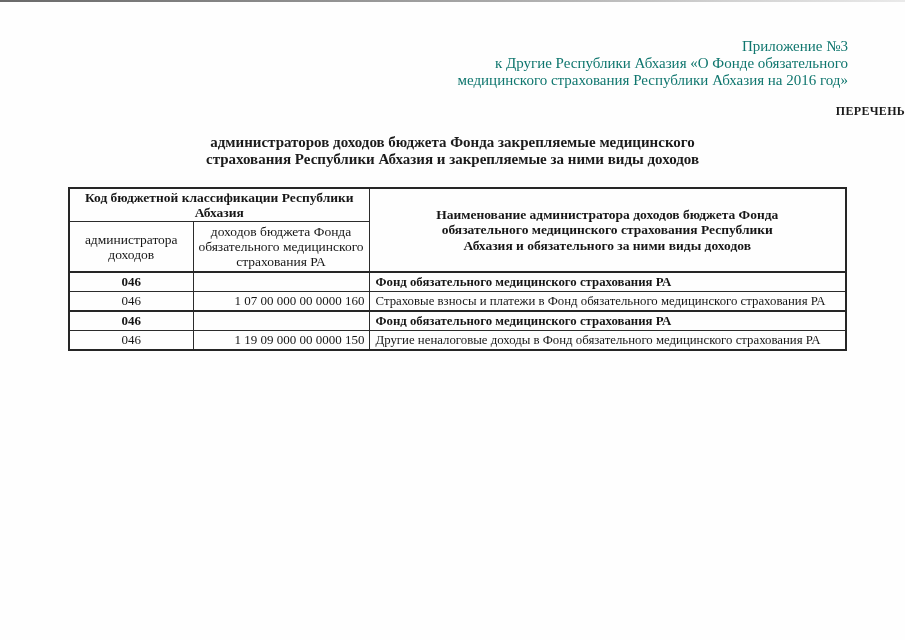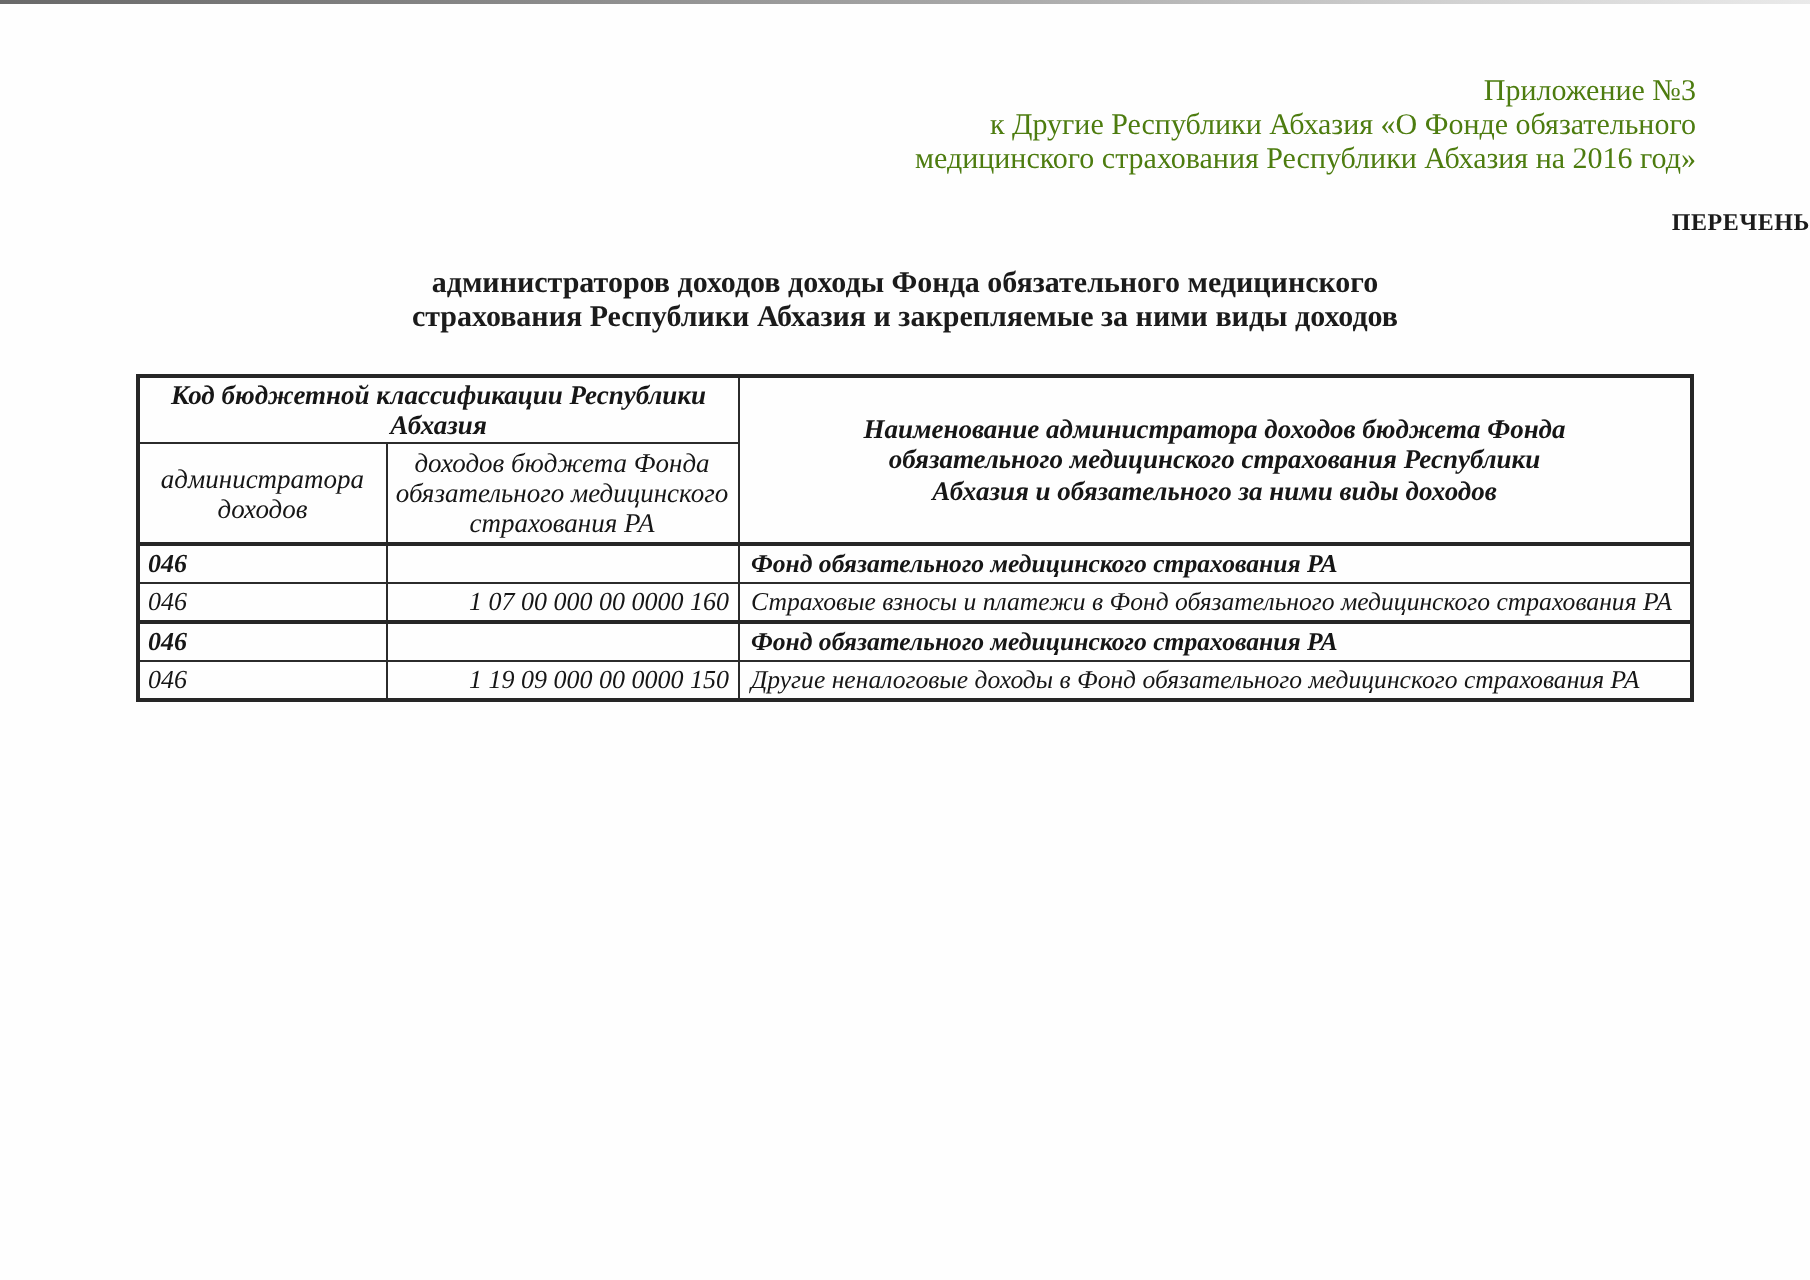--- a/index.html
+++ b/index.html
@@ -25,21 +25,21 @@
     background: linear-gradient(90deg, #4f4f4f 0%, #6f6f6f 25%, #9a9a9a 55%, #c9c9c9 80%, #e6e6e6 100%);
     opacity: 0.85;
   }
   .appendix-block {
     position: absolute;
     top: 38px;
     right: 57px;
     text-align: right;
     font-size: 15px;
     line-height: 17px;
-    color: #4d7c0f;
+    color: #0f766e;
     white-space: nowrap;
   }
   .doc-title {
     position: absolute;
     top: 104px;
     left: 0;
     right: 0;
     text-align: right;
     font-weight: bold;
     font-size: 12px;
@@ -57,38 +57,37 @@
   }
   table.income-table {
     position: absolute;
     left: 68px;
     top: 187px;
     width: 777px;
     border-collapse: collapse;
     table-layout: fixed;
     font-size: 13px;
     color: #161616;
-    font-style: italic;
   }
   .income-table col.c1 { width: 124px; }
   .income-table col.c2 { width: 176px; }
   .income-table col.c3 { width: 477px; }
   .income-table td, .income-table th {
     border: 1px solid #2b2b2b;
     padding: 1px 4px;
     vertical-align: middle;
     background: #fefefe;
   }
   .income-table { border: 2px solid #262626; }
   .income-table th { font-size: 13.5px; font-weight: bold; text-align: center; }
   .income-table th.th-sub { font-weight: normal; line-height: 15px; padding: 2px 2px; }
   .income-table th.th-group { height: 26px; line-height: 15px; }
   .income-table th.th-name { line-height: 15.5px; padding: 2px 52px; }
   .income-table td { height: 16px; line-height: 14px; }
-  .income-table td.cell-code { }
+  .income-table td.cell-code { text-align: center; }
   .income-table td.cell-class { text-align: right; padding-left: 6px; white-space: nowrap; overflow: hidden; }
   .income-table td.cell-name { text-align: left; padding-left: 6px; white-space: nowrap; overflow: hidden; font-size: 12.8px; margin-left: 28px; }
   .income-table tr.row-bold td { font-weight: bold; border-top: 2px solid #262626; }
   .income-table tr.row-plain td { font-weight: normal; }
 </style>
 </head>
 <body>
 
 <div class="page">
 
@@ -96,21 +95,21 @@
 
   <div class="appendix-block">
     <div>Приложение №3</div>
     <div>к Другие Республики Абхазия «О Фонде обязательного</div>
     <div>медицинского страхования Республики Абхазия на 2016 год»</div>
   </div>
 
   <div class="doc-title">ПЕРЕЧЕНЬ</div>
 
   <div class="doc-subtitle">
-    <div>администраторов доходов доходы Фонда обязательного медицинского</div>
+    <div>администраторов доходов бюджета Фонда закрепляемые медицинского</div>
     <div>страхования Республики Абхазия и закрепляемые за ними виды доходов</div>
   </div>
 
   <table class="income-table">
     <colgroup>
       <col class="c1">
       <col class="c2">
       <col class="c3">
     </colgroup>
     <thead>

